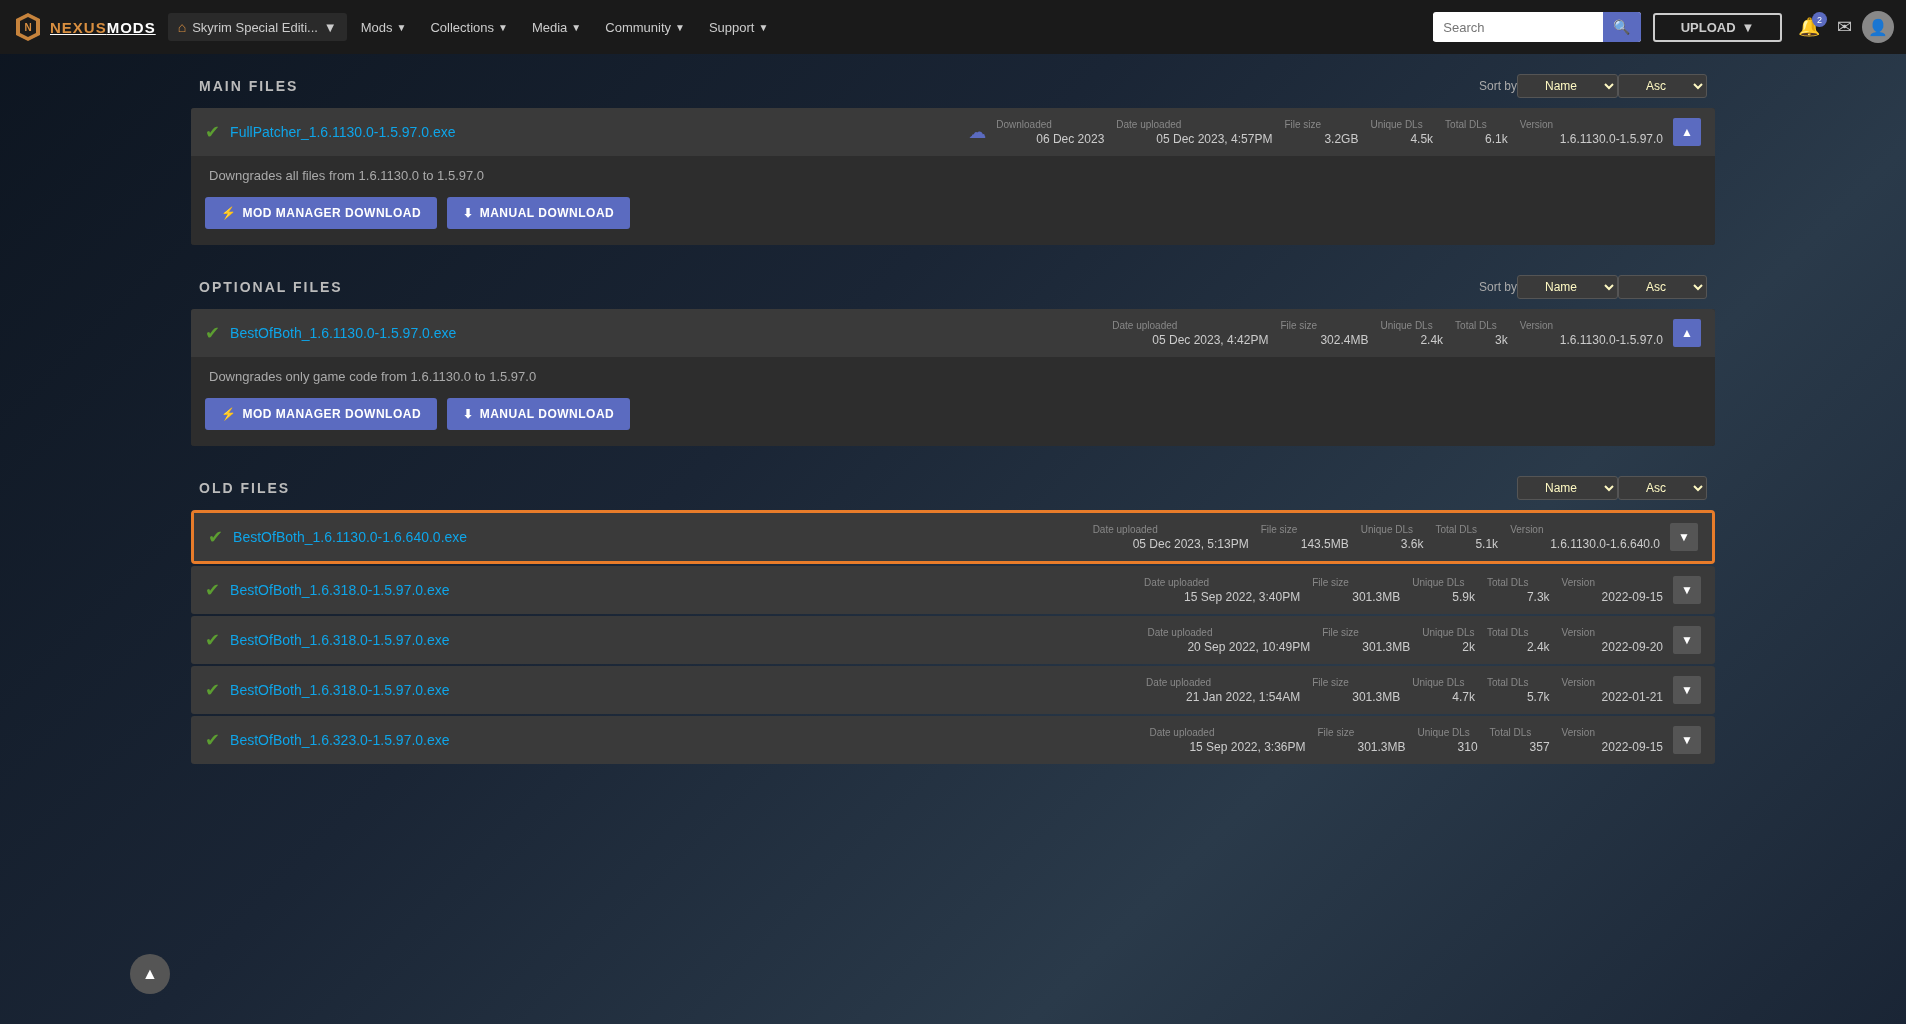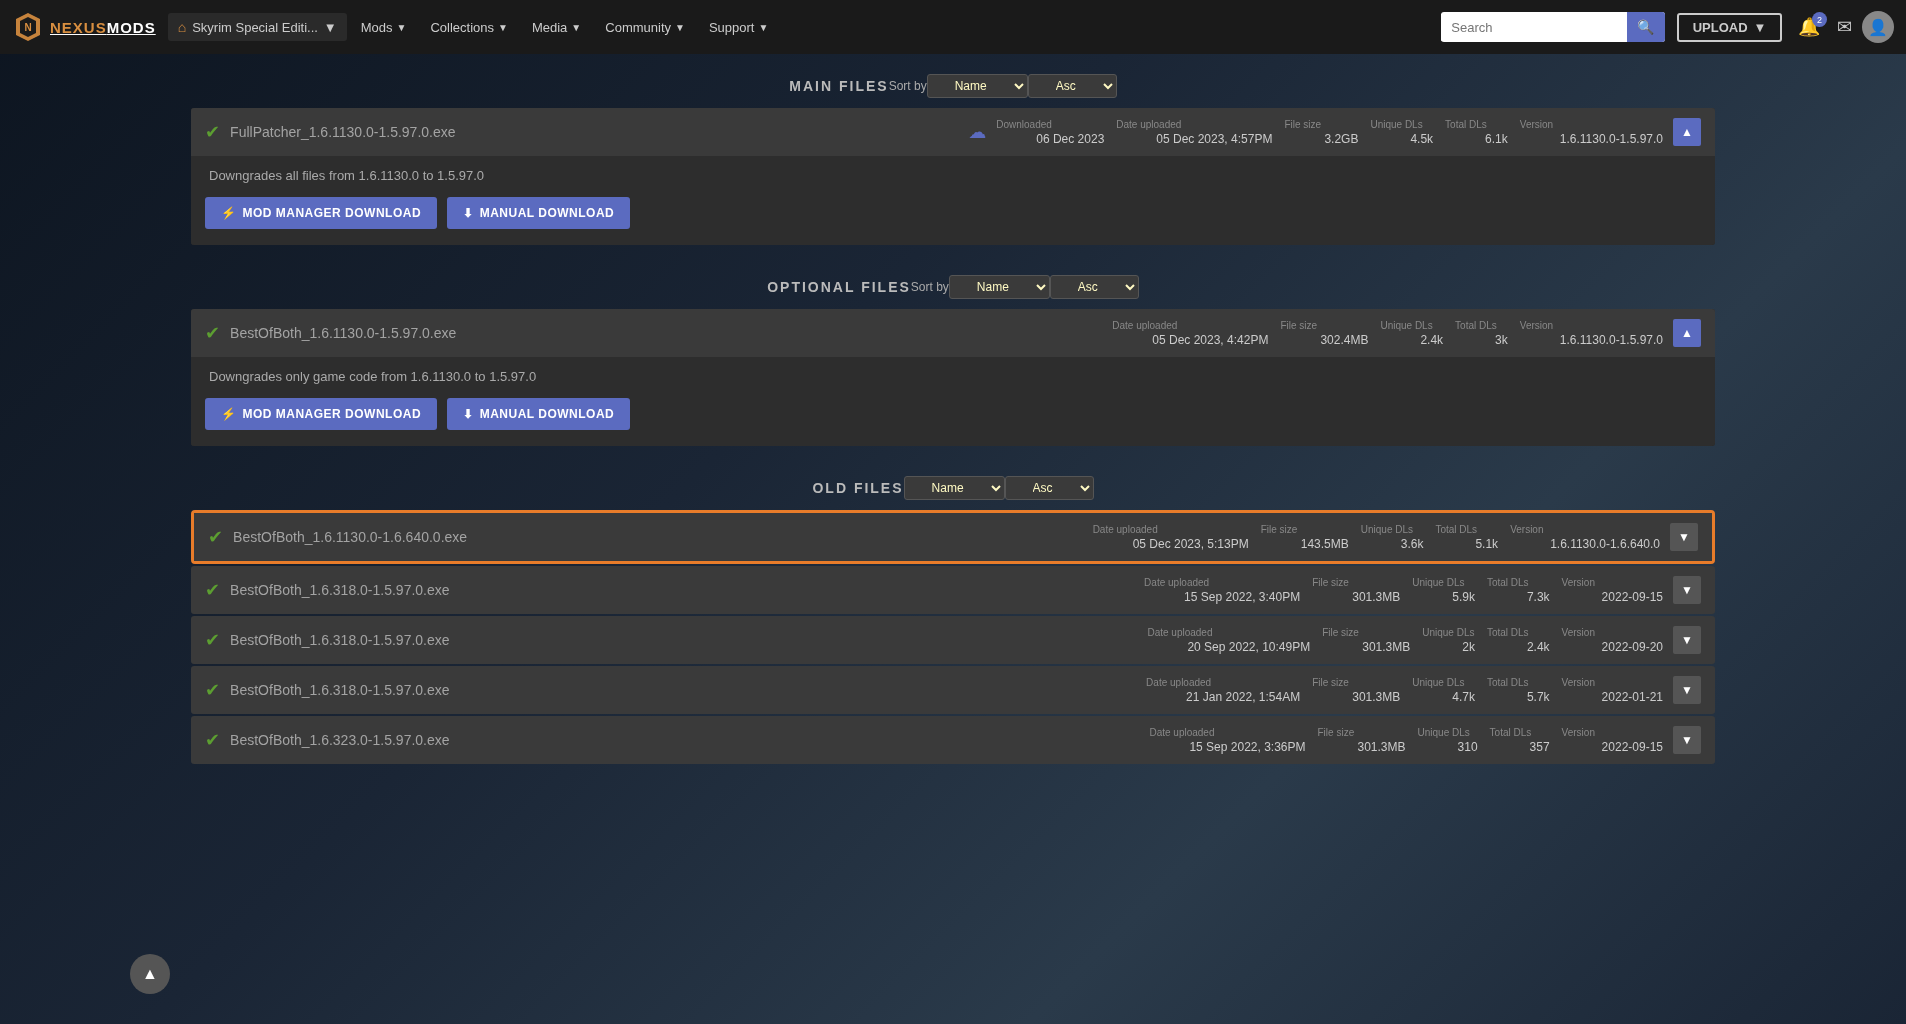--- a/index.html
+++ b/index.html
@@ -84,38 +84,38 @@
       border-radius: 3px;
       margin-left: auto;
       overflow: hidden;
     }
     .nav-search input {
       border: none;
       outline: none;
       padding: 6px 10px;
       font-size: 13px;
       color: #4c1d95;
-      width: 186px;
+      width: 170px;
     }
     .nav-search-btn {
       background: #5b6bc0;
       border: none;
       color: #fff;
       padding: 7px 10px;
       cursor: pointer;
       font-size: 14px;
     }
     .upload-btn {
       display: flex;
       align-items: center;
       gap: 6px;
       background: transparent;
       border: 2px solid #ccc;
       color: #ccc;
-      padding: 5px 14px;
+      padding: 5px 26px;
       border-radius: 3px;
       cursor: pointer;
       font-size: 13px;
       font-weight: 600;
       margin-left: 8px;
     }
     .nav-icons {
       display: flex;
       align-items: center;
       gap: 4px;
@@ -151,21 +151,21 @@
       color: #fff; font-size: 16px;
     }
 
     
     .section {
       margin-bottom: 30px;
     }
     .section-header {
       display: flex;
       align-items: center;
-      justify-content: center;
+      justify-content: space-between;
       margin-bottom: 10px;
       padding: 0 8px;
     }
     .section-title {
       color: #bbb;
       font-size: 14px;
       font-weight: 600;
       letter-spacing: 2px;
       text-transform: uppercase;
     }
@@ -199,21 +199,21 @@
       padding: 10px 14px;
       background: #3a3a3a;
       gap: 10px;
     }
     .file-check-icon {
       color: #5c9e31;
       font-size: 18px;
       flex-shrink: 0;
     }
     .file-name {
-      color: #a3a3a3;
+      color: #0ea5e9;
       font-size: 14px;
       font-weight: 500;
       flex: 1;
     }
     .file-cloud-icon {
       color: #5b6bc0;
       font-size: 18px;
       margin-left: 4px;
     }
     .file-meta {

